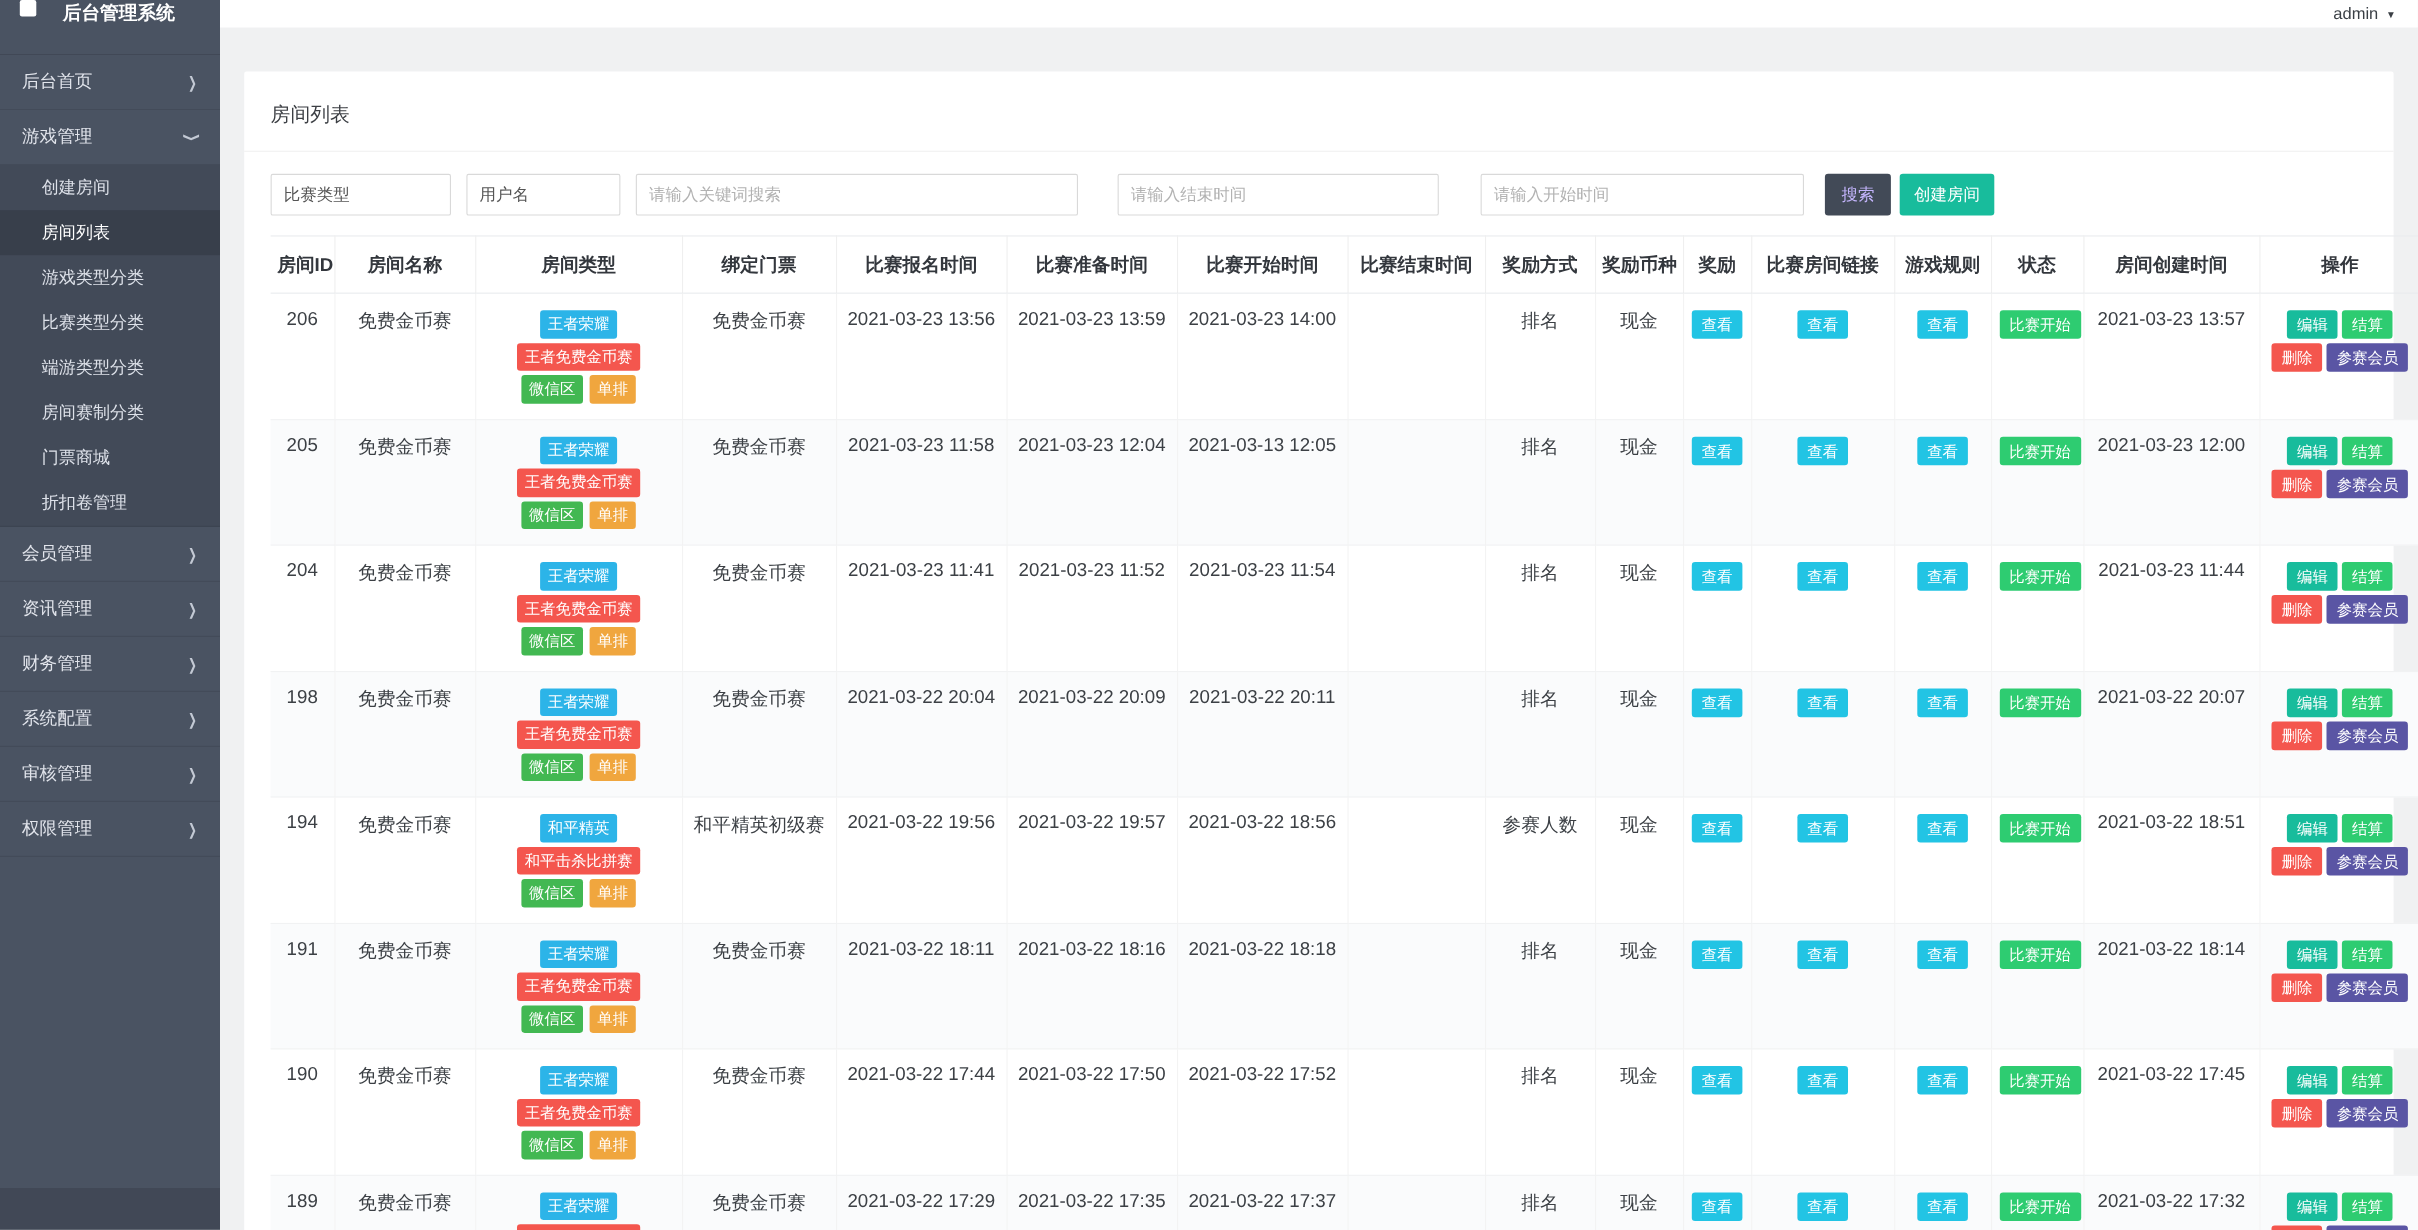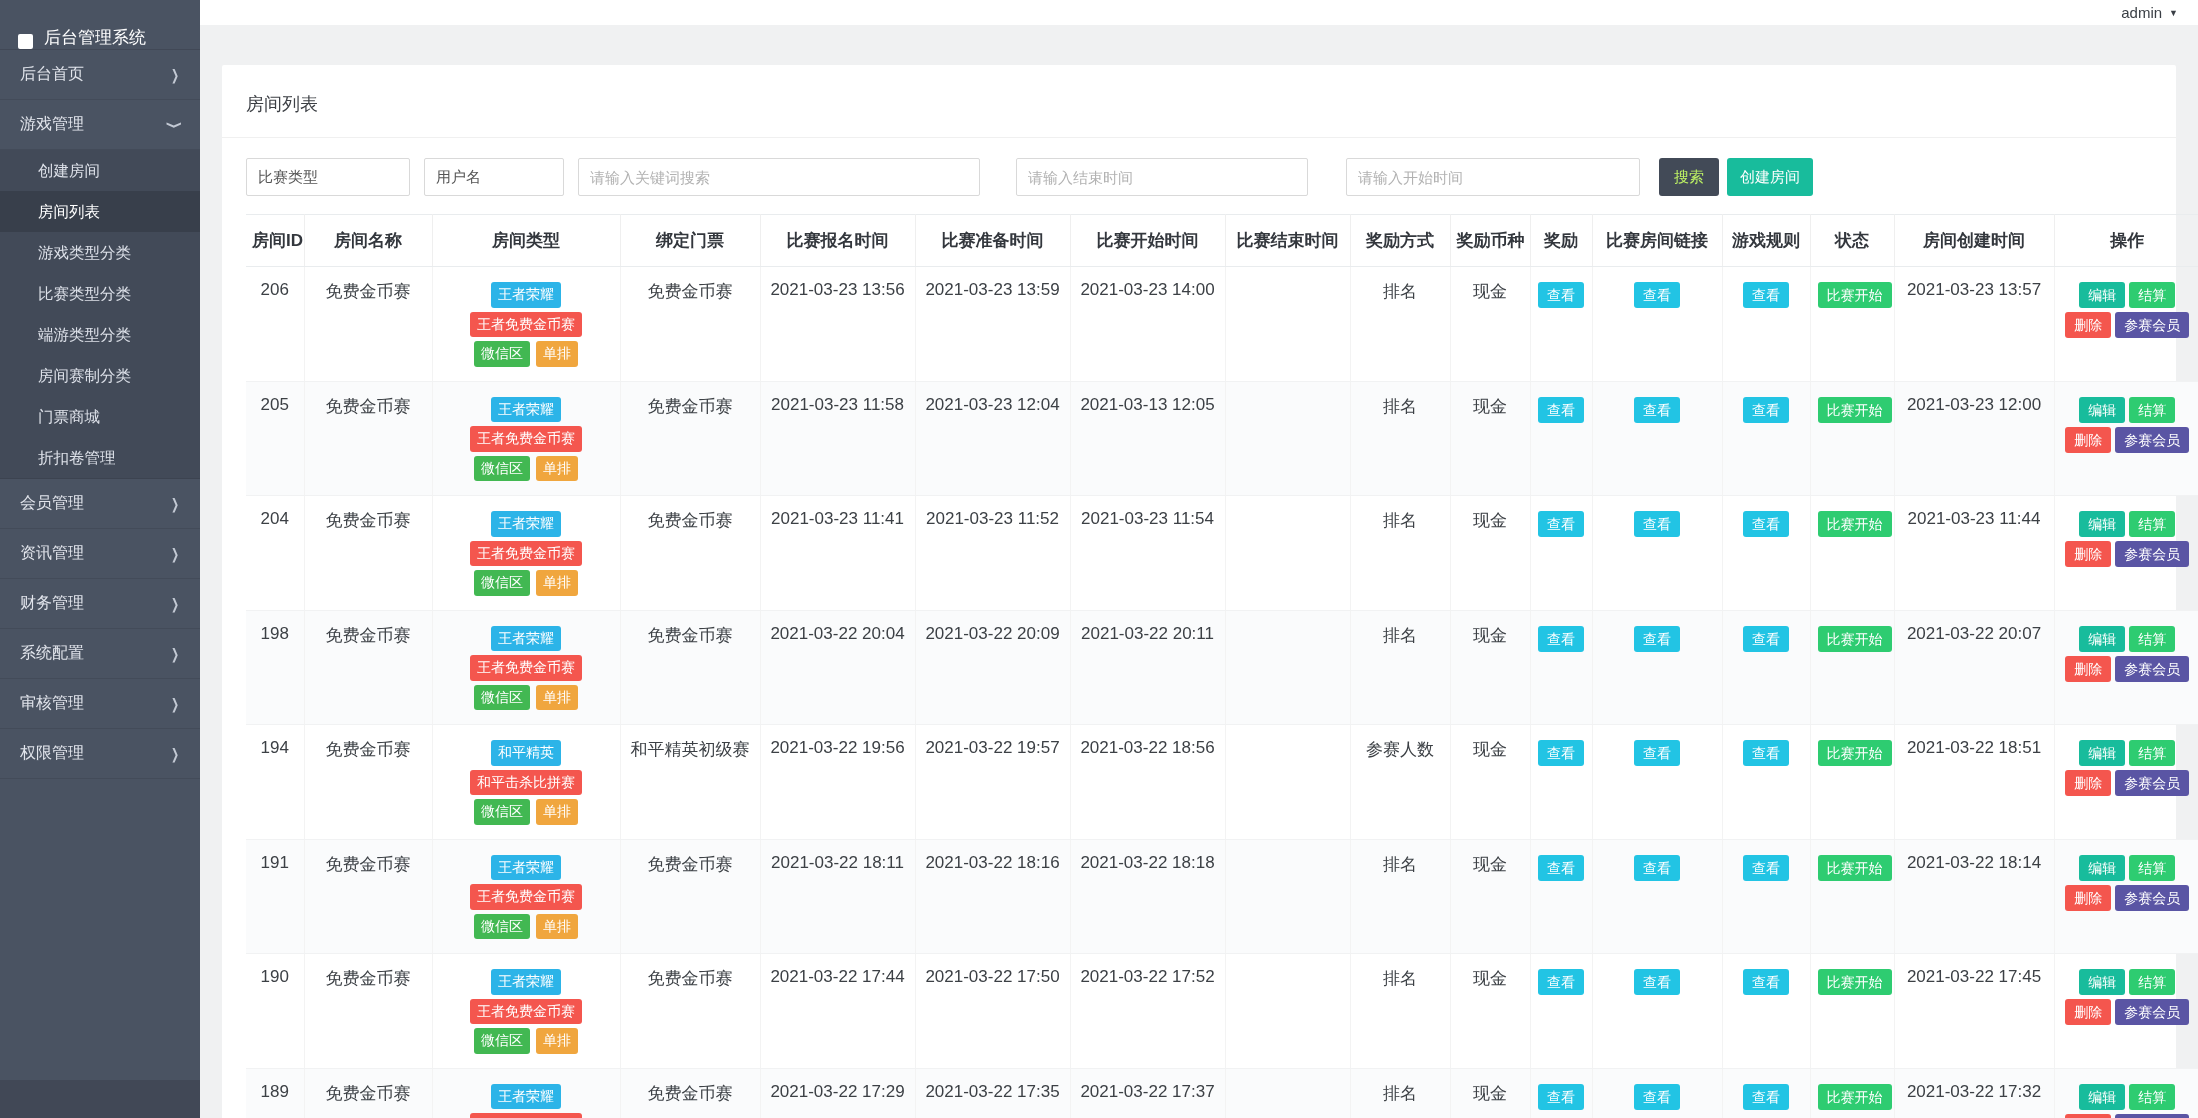--- a/index.html
+++ b/index.html
@@ -9,23 +9,24 @@
     background: #f0f1f2;
     color: #333;
     overflow: hidden;
   }
   
   .sidebar {
     position: absolute; left: 0; top: 0; width: 200px; height: 1118px;
     background: var(--sidebar, #4a5362);
   }
   .logo {
-    height: 50px; display: flex; align-items: flex-end; padding: 0 18px;
-    color: #fff; font-size: 17px; font-weight: normal;
+    height: 50px; display: flex; align-items: flex-start; padding: 0 18px;
+    color: #fff; font-size: 17px; font-weight: bold;
     border-bottom: 1px solid rgba(0,0,0,0.12);
+    gap: 13px;
   }
   .logo-square { width: 15px; height: 15px; background: #fff; border-radius: 2px; margin-right: 11px; flex: none; }
   .menu-item {
     height: 50px; display: flex; align-items: center; justify-content: space-between;
     padding: 0 20px; color: #e2e5ec; font-size: 16px; cursor: pointer;
     border-bottom: 1px solid rgba(0,0,0,0.09);
   }
   .chev { font-size: 12px; color: #c3c9d4; transform: scale(0.8,1.2); }
   .chev.down { transform: rotate(90deg) scale(0.8,1.2); }
   .submenu { background: rgba(0,0,0,0.10); border-bottom: 1px solid rgba(0,0,0,0.09); }
@@ -57,21 +58,21 @@
   }
   .sel { display: flex; align-items: center; cursor: pointer; }
   .inp::placeholder { color: #b2b2b2; }
   .w-type { width: 164px; }
   .w-user { width: 140px; margin-left: 14px; }
   .w-key  { width: 402px; margin-left: 14px; }
   .w-start{ width: 294px; margin-left: 38px; }
   .w-end  { width: 292px; margin-left: 36px; }
   .btn-search {
     margin-left: 19px; height: 38px; padding: 0 15px; border: none; border-radius: 3px;
-    background: var(--dark, #424a57); color: #bef264; font-size: 15px; cursor: pointer;
+    background: var(--dark, #424a57); color: #c4b5fd; font-size: 15px; cursor: pointer;
     font-family: Liberation Mono, monospace;
   }
   .btn-create {
     margin-left: 8px; height: 38px; padding: 0 13px; border: none; border-radius: 3px;
     background: var(--teal, #18bc9c); color: #fff; font-size: 15px; cursor: pointer;
     font-family: inherit;
   }
   
   table { width: calc(100% - 48px); margin: 0 24px; border-collapse: collapse; table-layout: fixed; }
   thead th {

